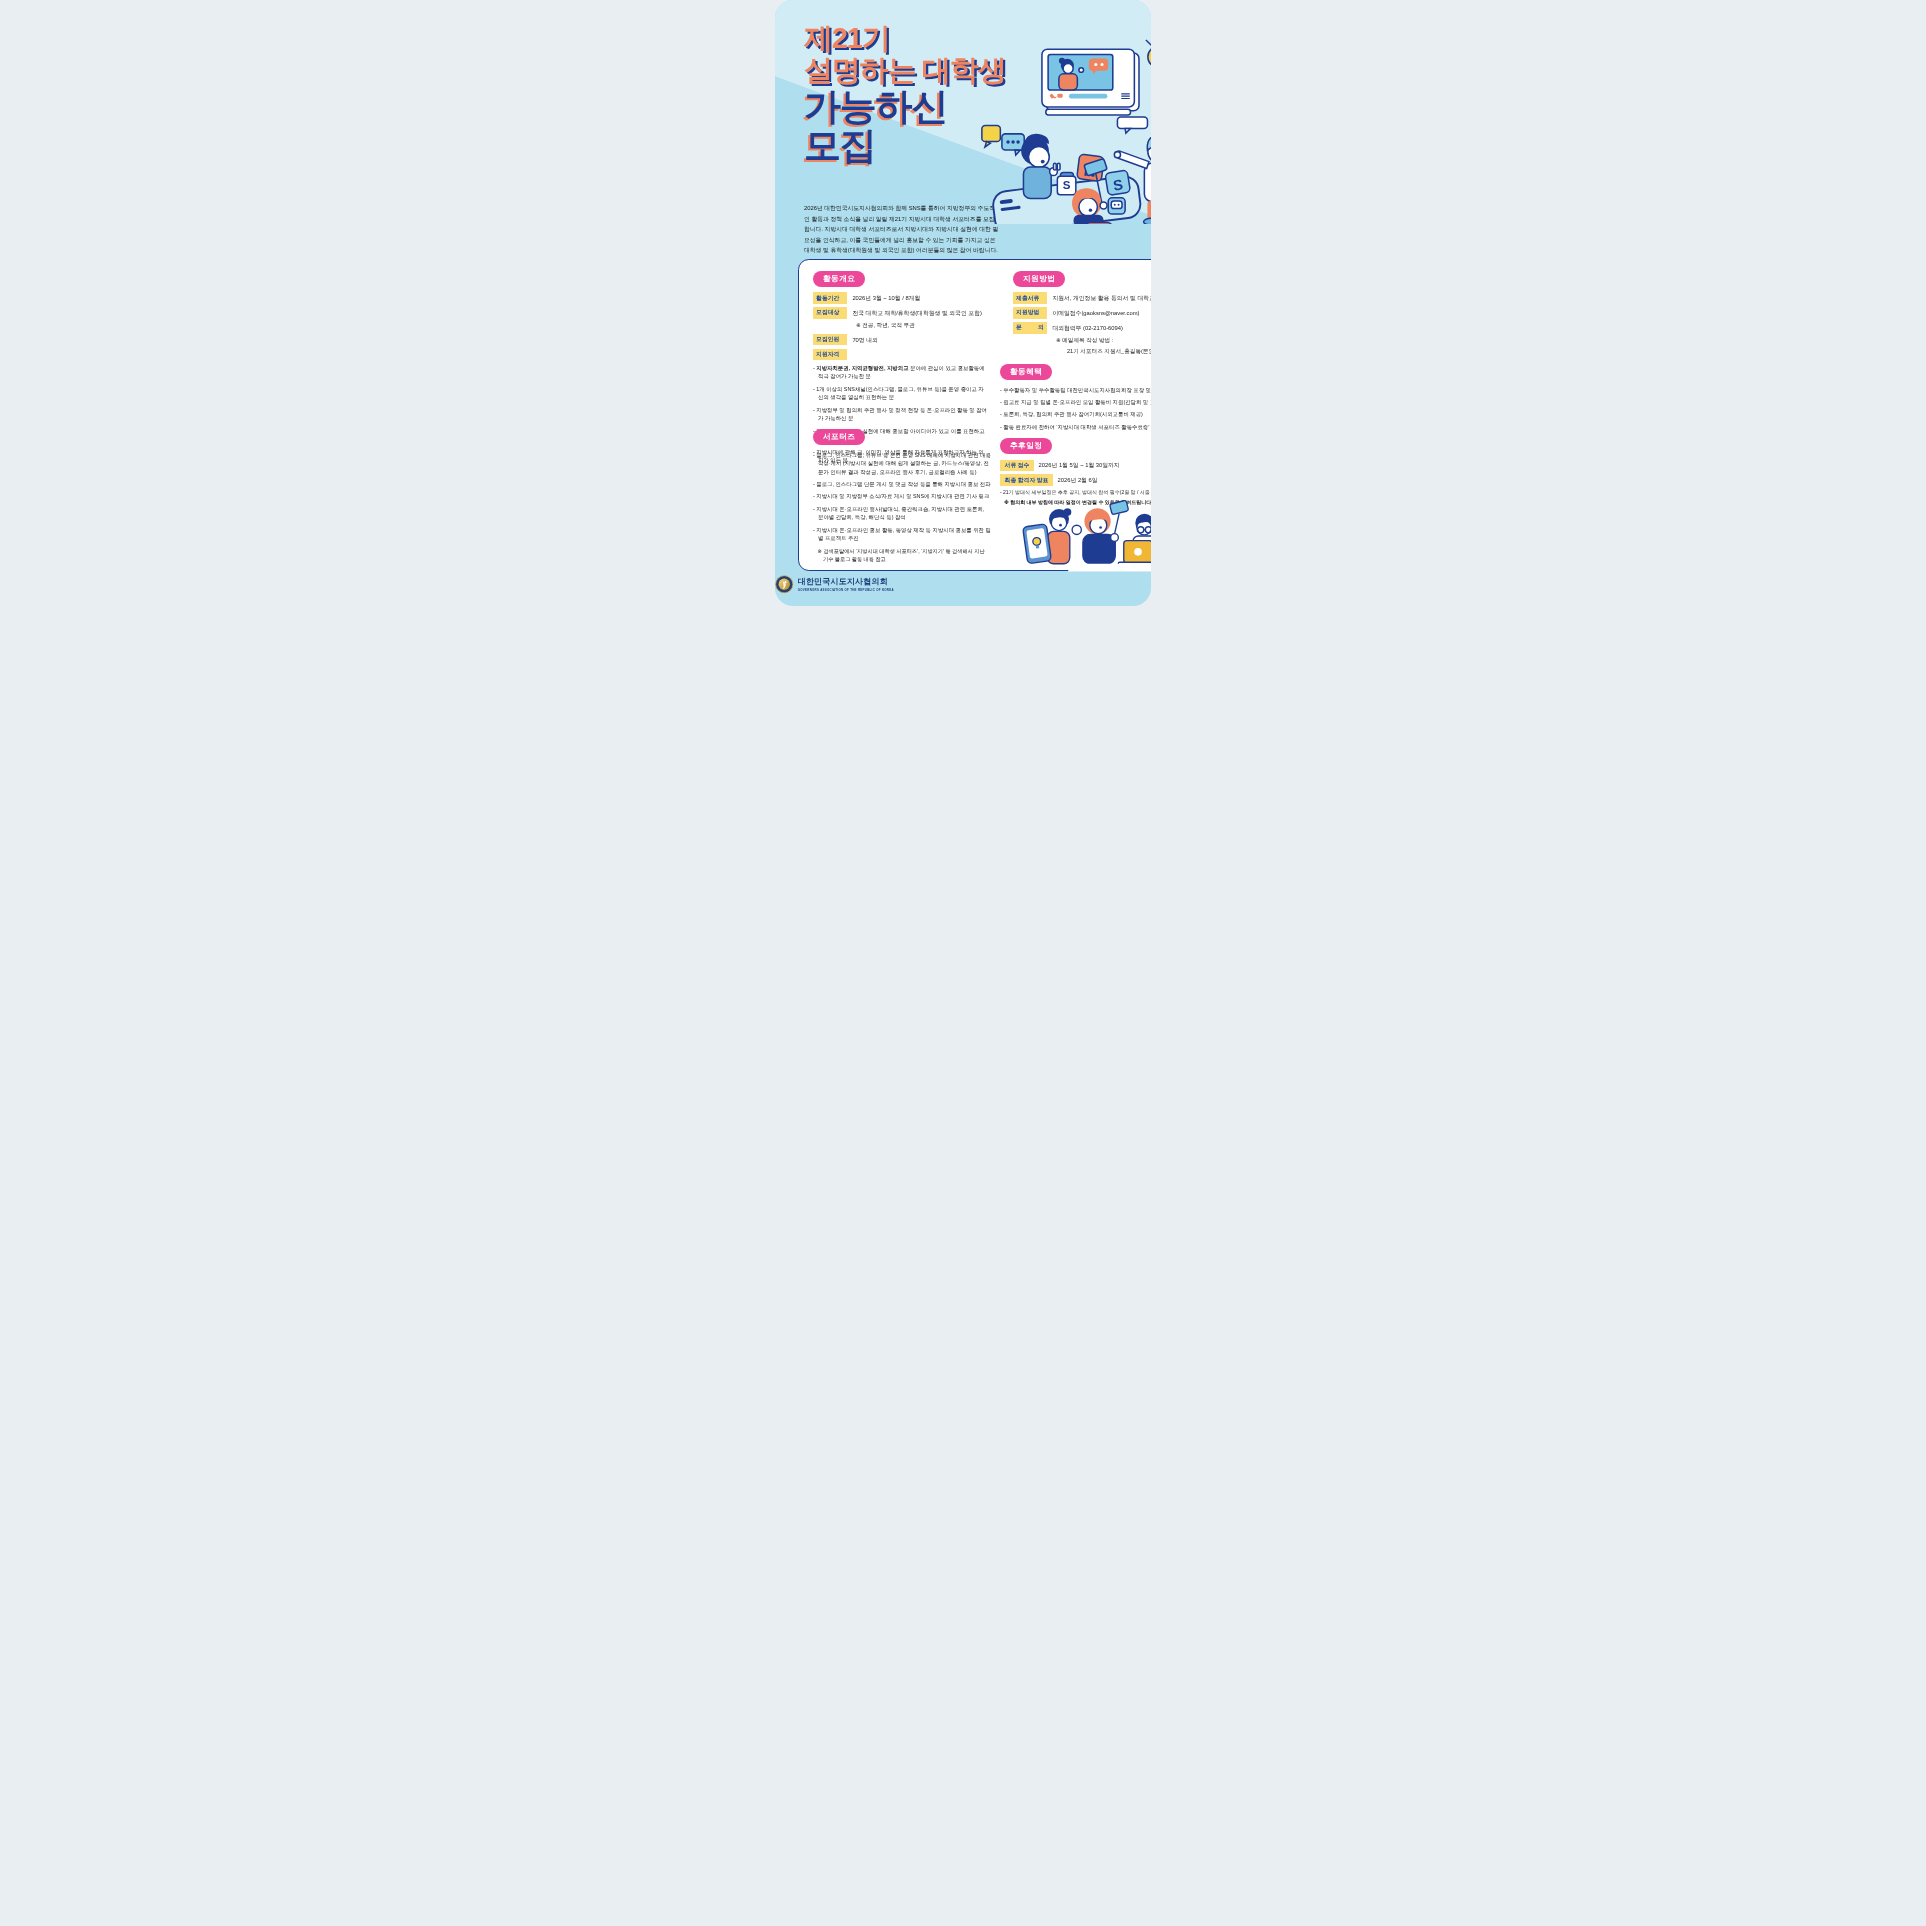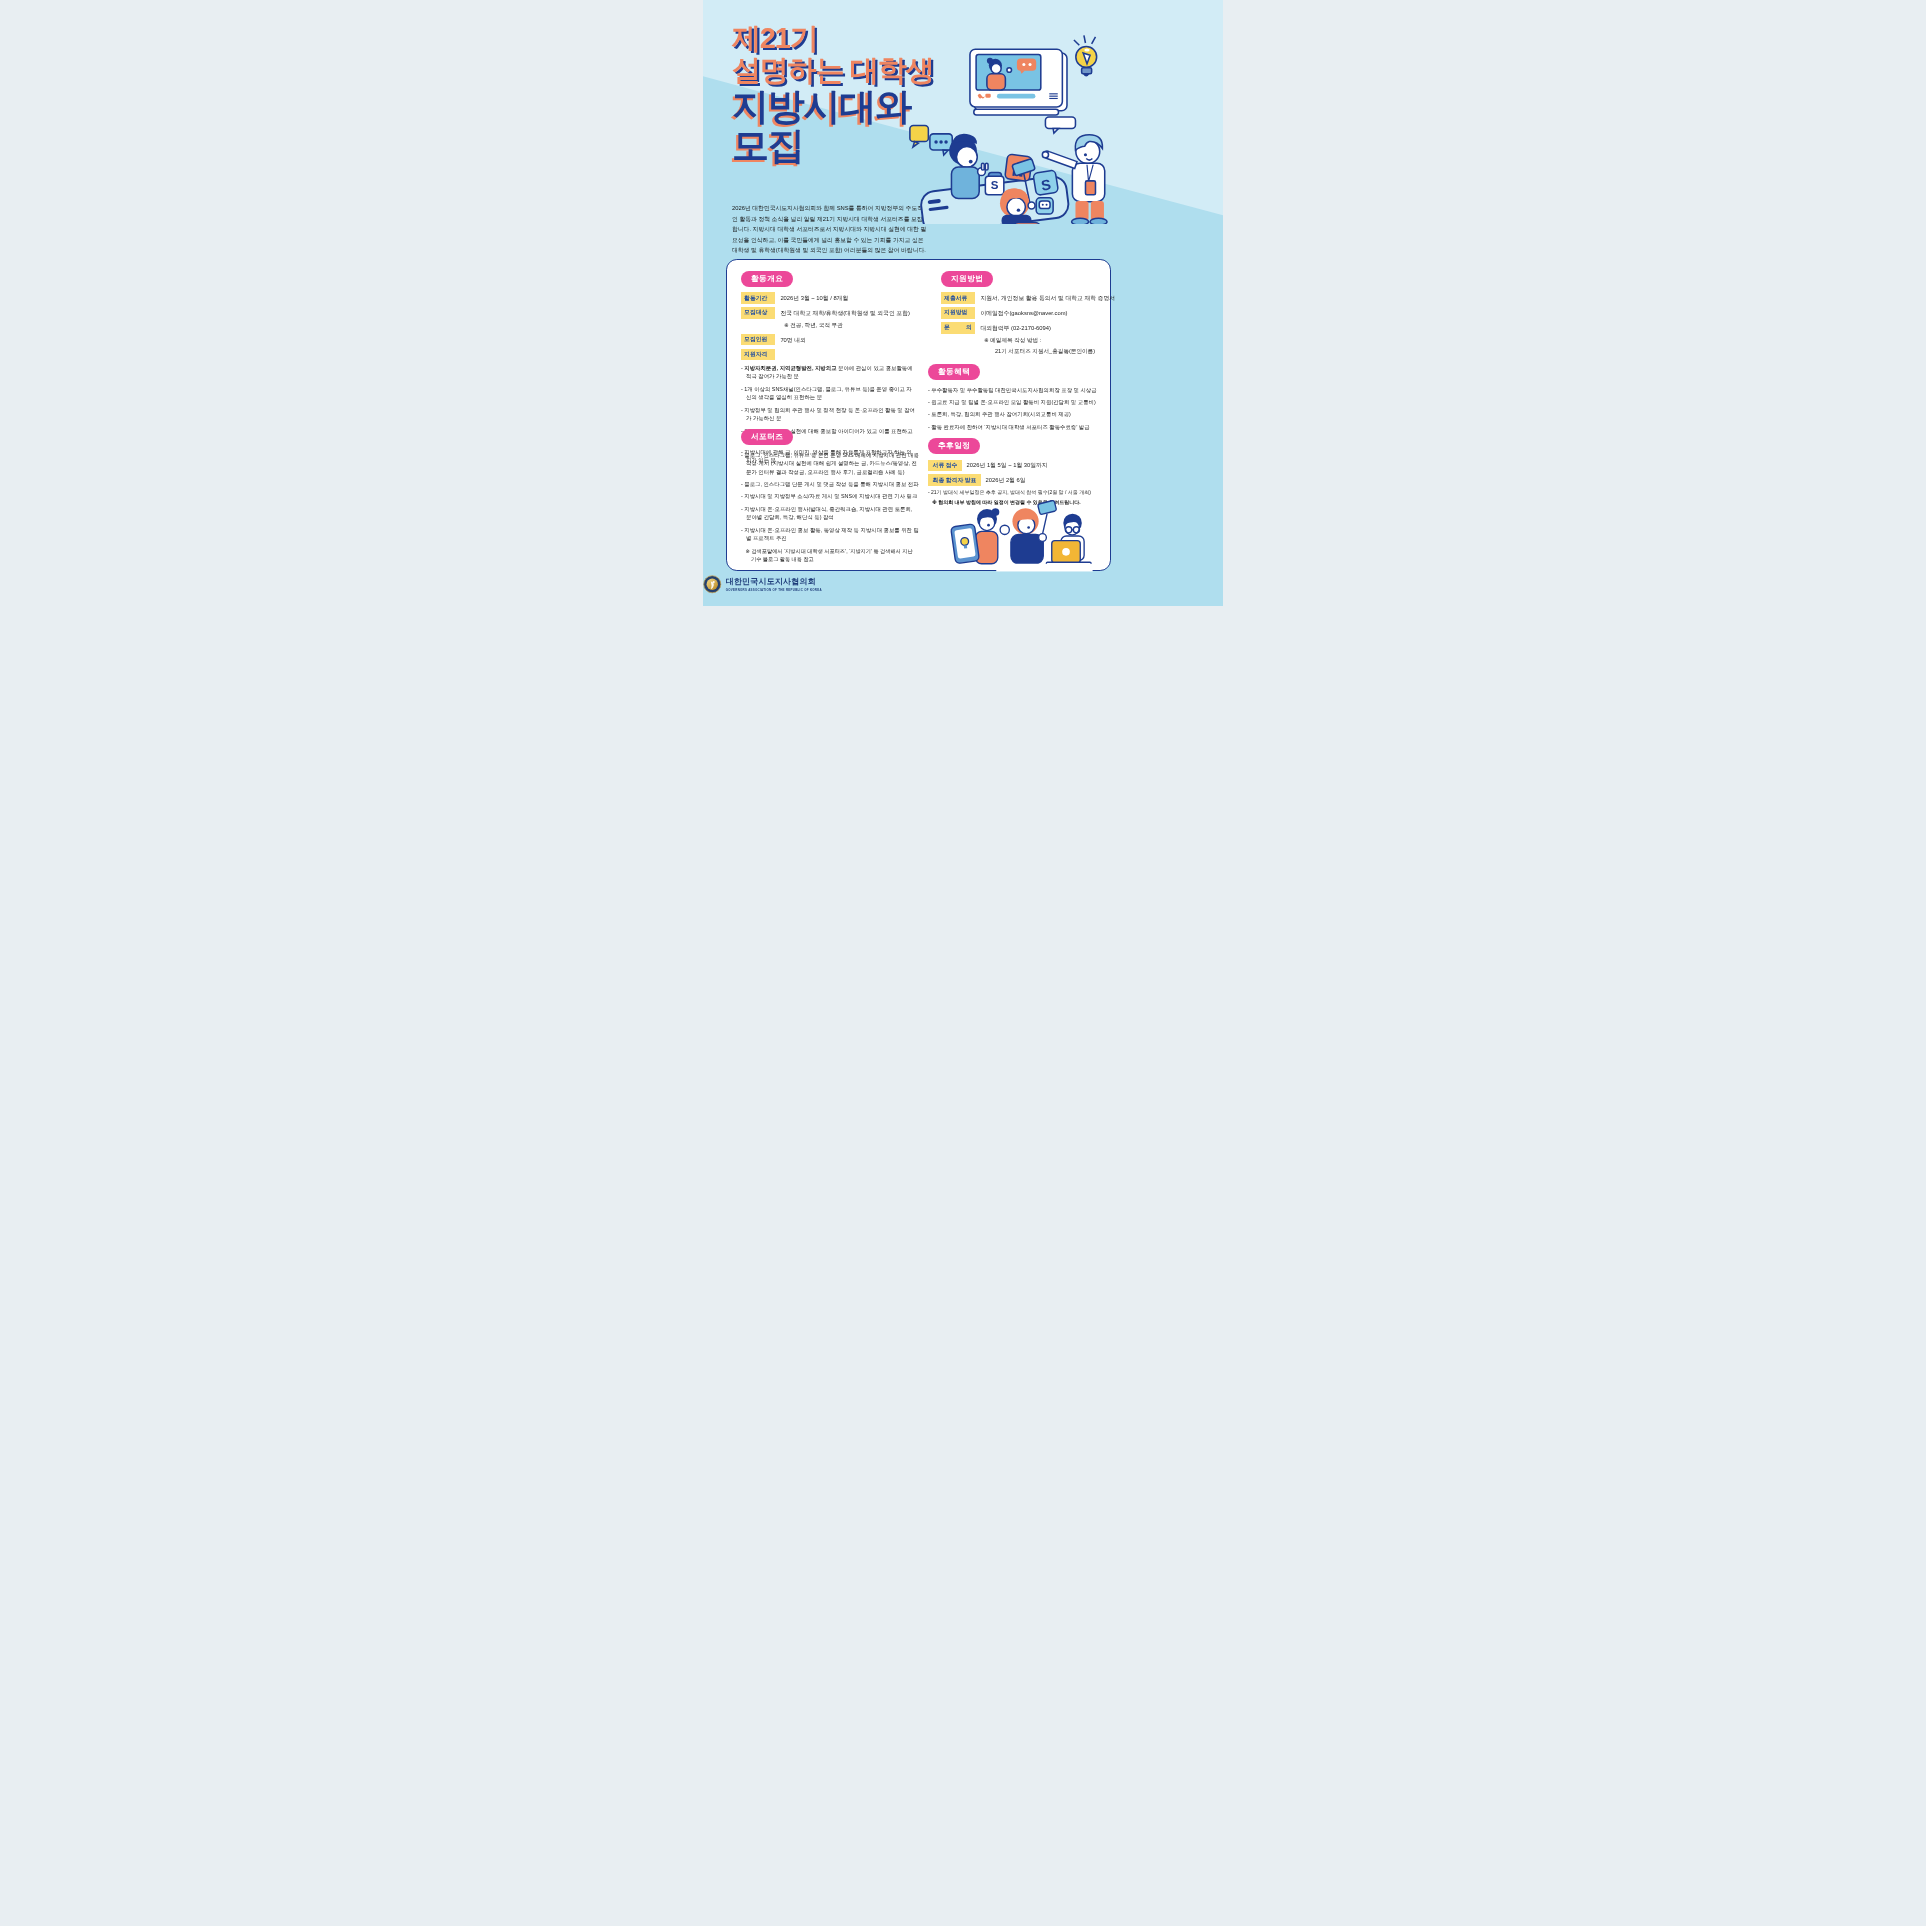--- a/index.html
+++ b/index.html
@@ -1,20 +1,21 @@
 <!DOCTYPE html>
 <html style="font-size:6.2px"><head>
 <meta charset="utf-8">
 <style>
   html,body{margin:0;padding:0;background:#e8eef2;}
   *{box-sizing:border-box;}
   .poster{
-    position:relative;width:520px;height:606px;margin:0 auto;
+    position:relative;width:376px;height:606px;margin:0 auto;
     background:#afdeee;overflow:hidden;
     font-family:"Liberation Sans","DejaVu Sans",sans-serif;
+    border-radius:18px;
   }
   .bg-wedge{
     position:absolute;left:0;top:0;width:100%;height:100%;
     background:#d2ecf6;
     clip-path:polygon(0 0,100% 0,100% 35.5%,0 12.6%);
   }
   
   .title-block{position:absolute;left:29px;top:24px;line-height:1;}
   .title-block h1{margin:0;padding:0;font-weight:800;letter-spacing:-1.2px;}
   .t-orange{color:#ef8560;text-shadow:2.3px 2.3px 0 #1e3c91;font-size:29px;margin-bottom:3.1px!important;}
@@ -82,21 +83,21 @@
 </style>
 </head>
 <body>
 
 <div class="poster">
   <div class="bg-wedge"></div>
 
   <header class="title-block">
     <h1 class="t-orange">제21기</h1>
     <h1 class="t-orange">설명하는 대학생</h1>
-    <h1 class="t-navy">지방시대와</h1>
+    <h1 class="t-navy">가능하신</h1>
     <h1 class="t-navy">모집</h1>
   </header>
 
   <p class="intro">2026년 대한민국시도지사협의회와 함께 SNS를 통하여 지방정부의 주도적인 활동과 정책 소식을 널리 알릴 제21기 지방시대 대학생 서포터즈를 모집합니다. 지방시대 대학생 서포터즈로서 지방시대와 지방시대 실현에 대한 필요성을 인식하고, 이를 국민들에게 널리 홍보할 수 있는 기회를 가지고 싶은 대학생 및 휴학생(대학원생 및 외국인 포함) 여러분들의 많은 참여 바랍니다.</p>
 
   <svg class="hero" viewBox="0 0 566 496">
     <g stroke="#1e3c91" stroke-width="4">
       <rect x="178" y="52" width="240" height="150" rx="14" fill="#ffffff"></rect>
       <rect x="166" y="42" width="240" height="150" rx="14" fill="#ffffff"></rect>
       <rect x="182" y="56" width="168" height="92" rx="6" fill="#79c3e4"></rect>

